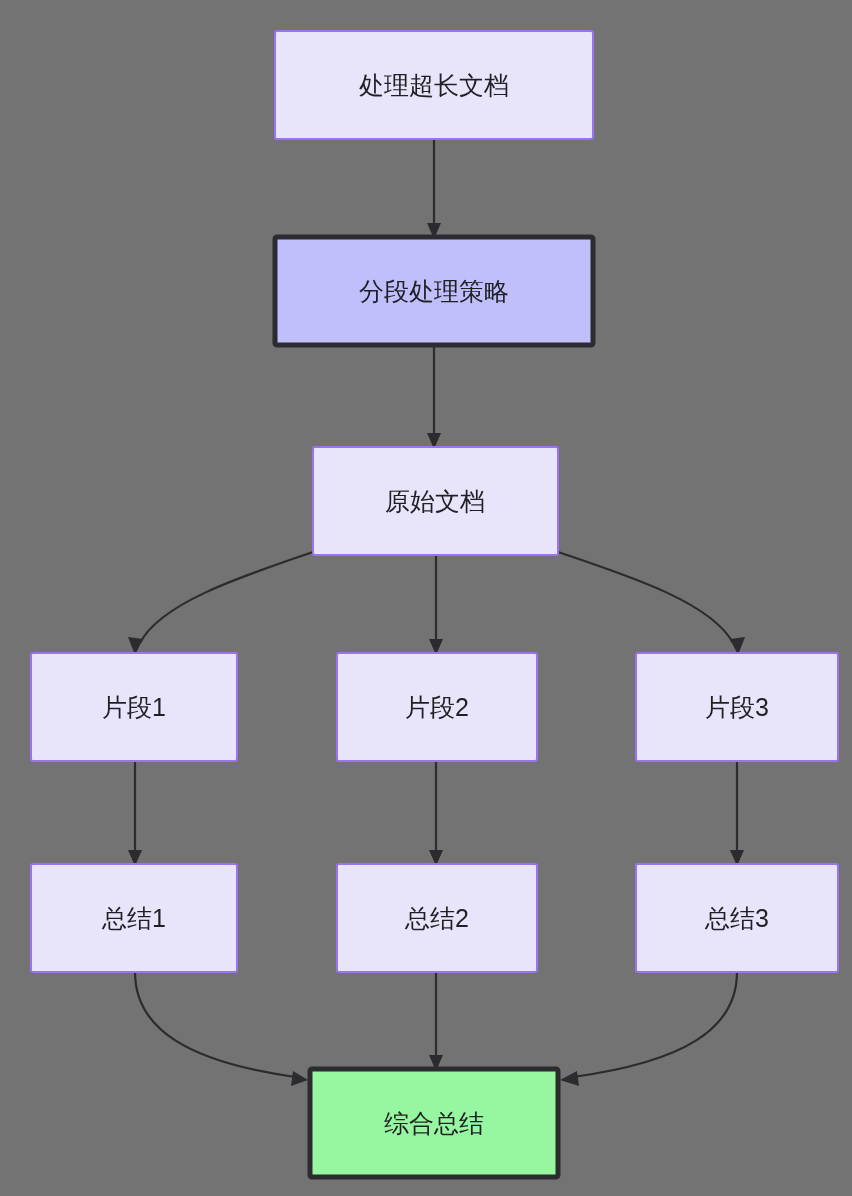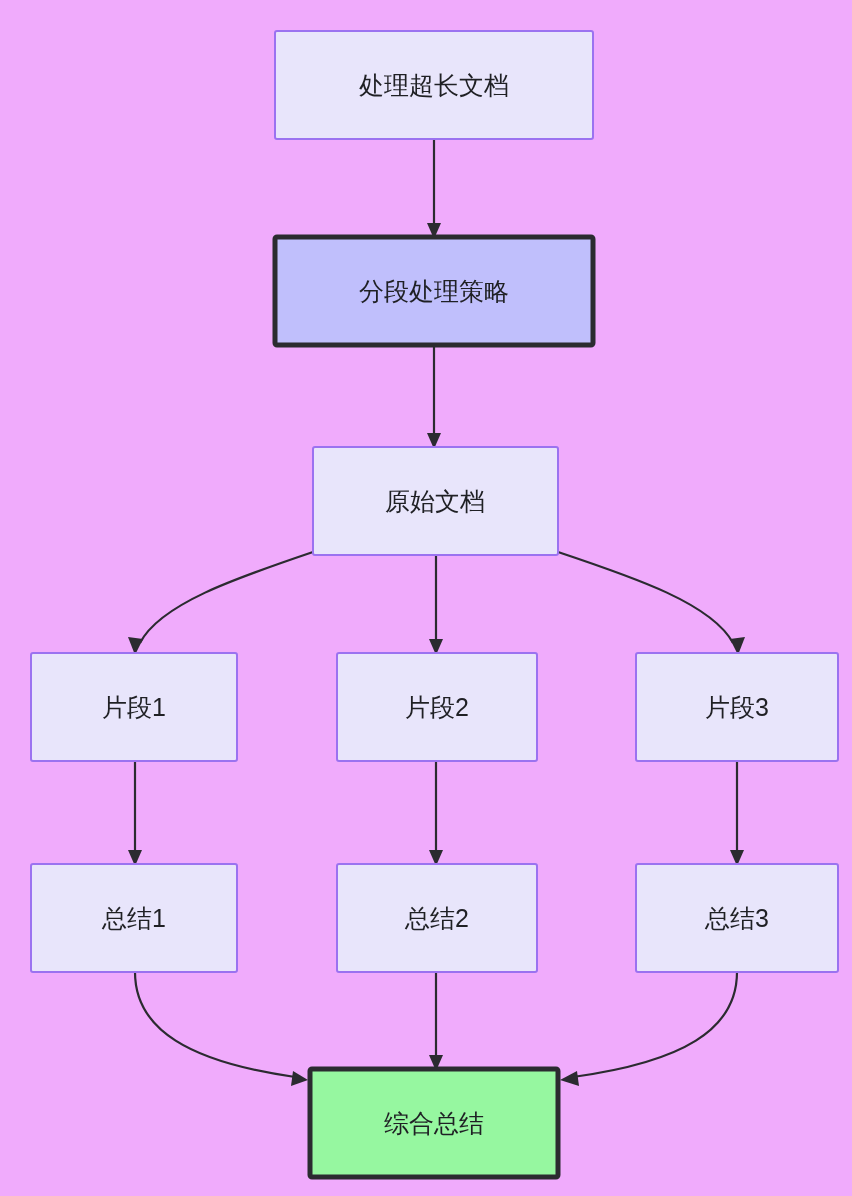--- a/index.html
+++ b/index.html
@@ -11,21 +11,21 @@
   body {
     width: 852px;
     height: 1196px;
     overflow: hidden;
     font-family: "Liberation Sans", "DejaVu Sans", sans-serif;
   }
   #diagram-root {
     position: relative;
     width: 852px;
     height: 1196px;
-    background: #f0abfc;
+    background: #737373;
   }
   svg.flowchart {
     display: block;
     width: 852px;
     height: 1196px;
   }
   .node-label {
     font-family: "Liberation Sans", "DejaVu Sans", sans-serif;
     font-size: 25px;
     fill: #1f2024;

